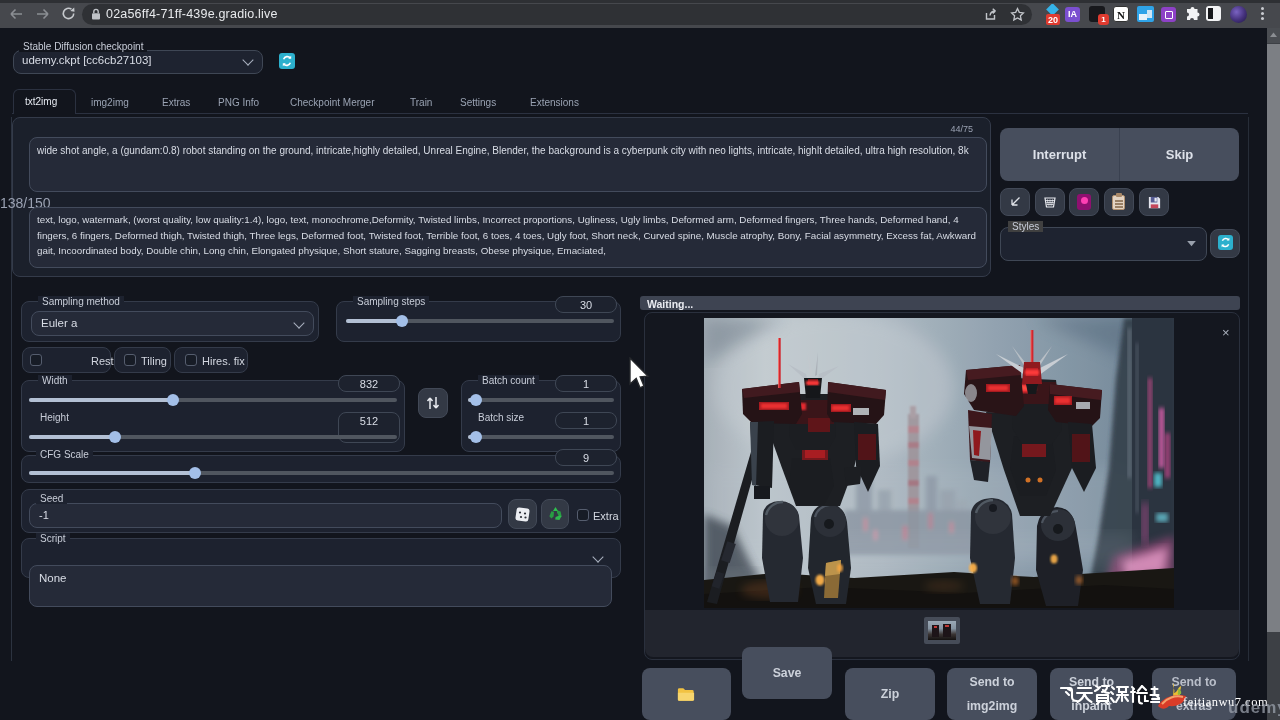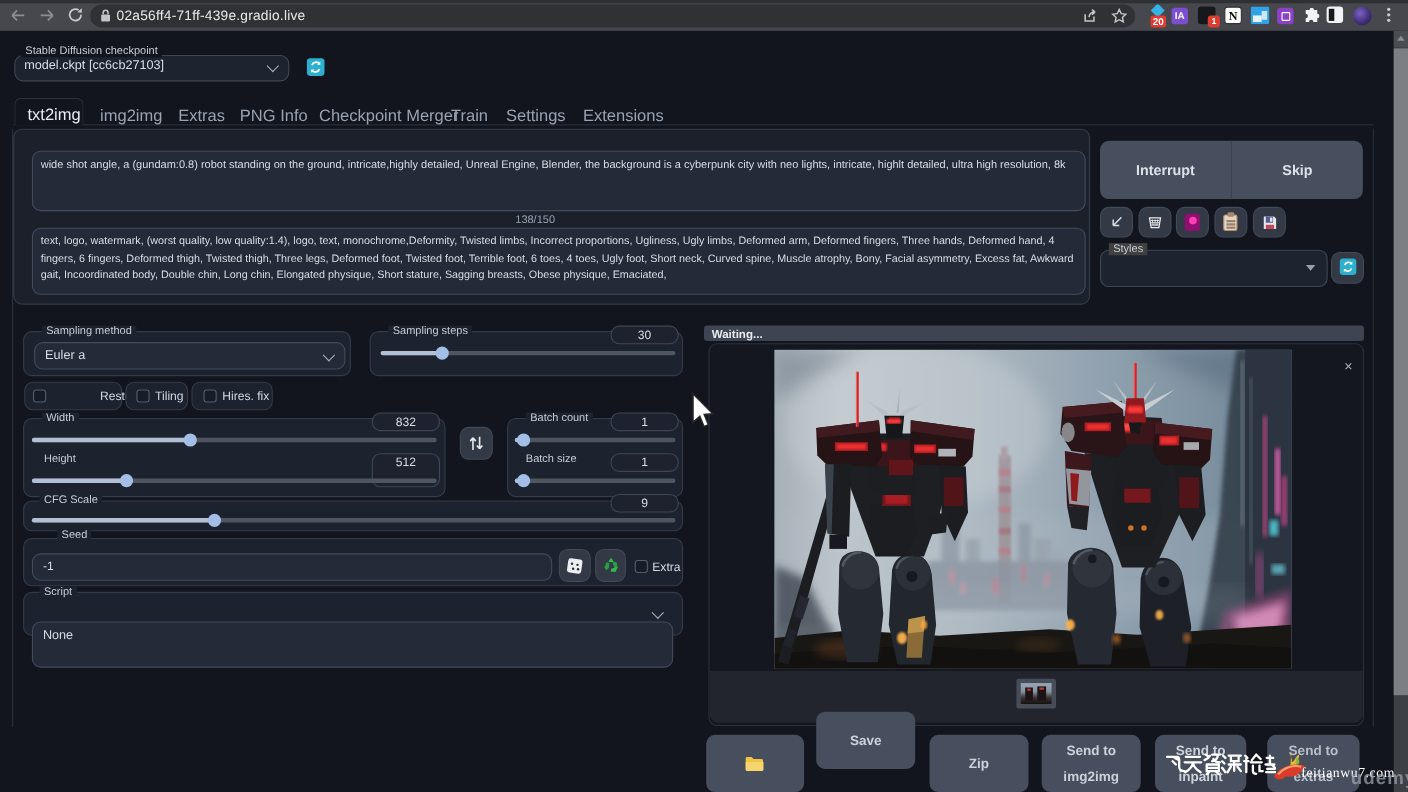--- a/index.html
+++ b/index.html
@@ -26,21 +26,21 @@
   .slider .fill { position:absolute; left:0; top:0; height:4px; border-radius:2px; background:#b3c0d4; }
   .slider .knob { position:absolute; top:-4px; width:12px; height:12px; border-radius:50%; background:#a3bfe8; }
   .cb { position:absolute; width:12px; height:12px; background:#171c26; border:1.5px solid #555d6e; border-radius:3px; }
   .cblbl { position:absolute; font-size:11px; color:#d3d7e0; }
   .lbl { position:absolute; font-size:10px; color:#c8cdd8; white-space:nowrap; }
   .btn { position:absolute; background:#474e5d; border-radius:8px; color:#ccd1da;
     font-size:12.3px; font-weight:bold; text-align:center; }
   .iconbtn { position:absolute; width:30px; height:28px; background:#333945; border:1px solid #424957; border-radius:8px; }
 
   
-  .tabtxt { position:absolute; top:96px; font-size:15px; color:#9aa3b3; }
+  .tabtxt { position:absolute; top:96px; font-size:10px; color:#9aa3b3; }
 
   
   
   #wm2 { position:absolute; left:1183px; top:667px; font-size:12.5px; color:#ffffff; font-family:"Liberation Serif",serif; letter-spacing:0.5px;}
   #wmu { position:absolute; left:1228px; top:670px; font-size:17px; color:#9aa0ab; opacity:.75; font-weight:bold; letter-spacing:1px;}
 </style>
 </head>
 <body>
 <div id="root">
 
@@ -89,21 +89,21 @@
     <div class="abs" style="left:1206px;top:6px;width:15px;height:15px;border-radius:3px;background:#f2f3f5;"></div>
     <div class="abs" style="left:1208px;top:8px;width:5px;height:11px;background:#17181c;"></div>
     <div class="abs" style="left:1230px;top:6px;width:17px;height:17px;border-radius:50%;background:radial-gradient(circle at 38% 35%, #7a63c2, #43307a 55%, #1e1740);"></div>
     <div class="abs" style="left:1261px;top:7px;width:3px;height:3px;border-radius:50%;background:#c9ccd1;box-shadow:0 5px 0 #c9ccd1, 0 10px 0 #c9ccd1;"></div>
   </div>
 
   <div id="page" class="abs" style="left:0;top:28px;width:1280px;height:692px;">
 
     <div class="grp" style="left:13px;top:22px;width:250px;height:24px;background:#20253166;border-color:#3f4755;border-radius:8px;background:#1e2330;"></div>
     <div class="blklbl" style="left:19px;top:13px;background:#12151d;">Stable Diffusion checkpoint</div>
-    <div class="abs" style="left:22px;top:26px;font-size:11.5px;color:#d9dde6;">model.ckpt [cc6cb27103]</div>
+    <div class="abs" style="left:22px;top:26px;font-size:11.5px;color:#d9dde6;">udemy.ckpt [cc6cb27103]</div>
     <div class="chev" style="left:244px;top:28px;"></div>
 
     <div class="abs" style="left:279px;top:25px;width:16px;height:16px;border-radius:3px;background:#2cb0cd;"></div>
     <svg class="abs" style="left:281px;top:27px" width="12" height="12" viewBox="0 0 12 12">
       <path d="M2.6 4.2 a4 4 0 0 1 6.8 -1.2" stroke="#fff" stroke-width="1.6" fill="none"></path>
       <path d="M10.2 0.8 v3 h-3 z" fill="#fff"></path>
       <path d="M9.4 7.8 a4 4 0 0 1 -6.8 1.2" stroke="#fff" stroke-width="1.6" fill="none"></path>
       <path d="M1.8 11.2 v-3 h3 z" fill="#fff"></path>
     </svg>
 
@@ -115,22 +115,23 @@
     <div class="tabtxt" style="left:218px;top:69px;">PNG Info</div>
     <div class="tabtxt" style="left:290px;top:69px;">Checkpoint Merger</div>
     <div class="tabtxt" style="left:410px;top:69px;">Train</div>
     <div class="tabtxt" style="left:460px;top:69px;">Settings</div>
     <div class="tabtxt" style="left:530px;top:69px;">Extensions</div>
 
     <div class="abs" style="left:11px;top:89px;width:1px;height:544px;background:#2c3340;"></div>
     <div class="abs" style="left:1248px;top:89px;width:1px;height:544px;background:#272d38;"></div>
 
     <div class="grp" style="left:12px;top:89px;width:979px;height:160px;background:#1b202b;"></div>
+    <div class="abs" style="left:0;top:96px;width:973px;text-align:right;font-size:9px;color:#9aa1b2;">44/75</div>
     <div class="inputbox" style="left:29px;top:109px;width:958px;height:55px;line-height:13px;padding:6px 7px;font-size:10px;white-space:nowrap;overflow:hidden;">wide shot angle, a (gundam:0.8) robot standing on the ground, intricate,highly detailed, Unreal Engine, Blender, the background is a cyberpunk city with neo lights, intricate, highlt detailed, ultra high resolution, 8k</div>
-    <div class="abs" style="left:0;top:167px;width:973px;text-align:center;font-size:10px;color:#9aa1b2;">138/150</div>
+    <div class="abs" style="left:0;top:167px;width:973px;text-align:left;font-size:14px;color:#9aa1b2;">138/150</div>
     <div class="inputbox" style="left:29px;top:179px;width:958px;height:61px;line-height:15.6px;padding:4px 7px;font-size:9.8px;">text, logo, watermark, (worst quality, low quality:1.4), logo, text, monochrome,Deformity, Twisted limbs, Incorrect proportions, Ugliness, Ugly limbs, Deformed arm, Deformed fingers, Three hands, Deformed hand, 4 fingers, 6 fingers, Deformed thigh, Twisted thigh, Three legs, Deformed foot, Twisted foot, Terrible foot, 6 toes, 4 toes, Ugly foot, Short neck, Curved spine, Muscle atrophy, Bony, Facial asymmetry, Excess fat, Awkward gait, Incoordinated body, Double chin, Long chin, Elongated physique, Short stature, Sagging breasts, Obese physique, Emaciated,</div>
 
     <div class="btn" style="left:1000px;top:100px;width:239px;height:53px;line-height:53px;font-size:13px;"></div>
     <div class="abs" style="left:1000px;top:100px;width:119px;height:53px;line-height:53px;text-align:center;font-size:13px;font-weight:bold;color:#dde1e9;">Interrupt</div>
     <div class="abs" style="left:1119px;top:100px;width:1px;height:53px;background:#3a4150;"></div>
     <div class="abs" style="left:1120px;top:100px;width:119px;height:53px;line-height:53px;text-align:center;font-size:13px;font-weight:bold;color:#dde1e9;">Skip</div>
 
     <div class="iconbtn" style="left:1000px;top:160px;"></div>
     <svg class="abs" style="left:1008px;top:167px" width="14" height="14" viewBox="0 0 14 14">
       <path d="M11.5 2.5 L4 10 M4 10 v-5.5 M4 10 h5.5" stroke="#dfe2e8" stroke-width="1.3" fill="none"></path>
@@ -228,21 +229,21 @@
 
     <div class="grp" style="left:21px;top:427px;width:600px;height:28px;border-radius:8px;"></div>
     <div class="blklbl" style="left:36px;top:421px;">CFG Scale</div>
     <div class="numbox" style="left:555px;top:421px;width:62px;height:17px;line-height:17px;">9</div>
     <div class="slider" style="left:29px;top:443px;width:585px;">
       <div class="fill" style="width:166px;"></div>
         <div class="knob" style="left:160px;"></div>
     </div>
 
     <div class="grp" style="left:21px;top:461px;width:600px;height:44px;"></div>
-    <div class="blklbl" style="left:36px;top:453px;margin-left:16px;">Seed</div>
+    <div class="blklbl" style="left:36px;top:465px;">Seed</div>
     <div class="inputbox" style="left:29px;top:475px;width:473px;height:25px;font-size:11px;">-1</div>
     <div class="iconbtn" style="left:508px;top:471px;width:29px;height:30px;"></div>
     <svg class="abs" style="left:514px;top:478px" width="17" height="17" viewBox="0 0 17 17">
       <rect x="2" y="2" width="13" height="13" rx="2.5" fill="#eceef2" transform="rotate(8 8.5 8.5)"></rect>
       <circle cx="6" cy="6.5" r="1.1" fill="#2a2d35"></circle>
         <circle cx="11" cy="7.5" r="1.1" fill="#2a2d35"></circle>
       <circle cx="7" cy="11" r="1.1" fill="#2a2d35"></circle>
         <circle cx="11.5" cy="11.5" r="1.1" fill="#2a2d35"></circle>
     </svg>
     <div class="iconbtn" style="left:541px;top:471px;width:28px;height:30px;"></div>

